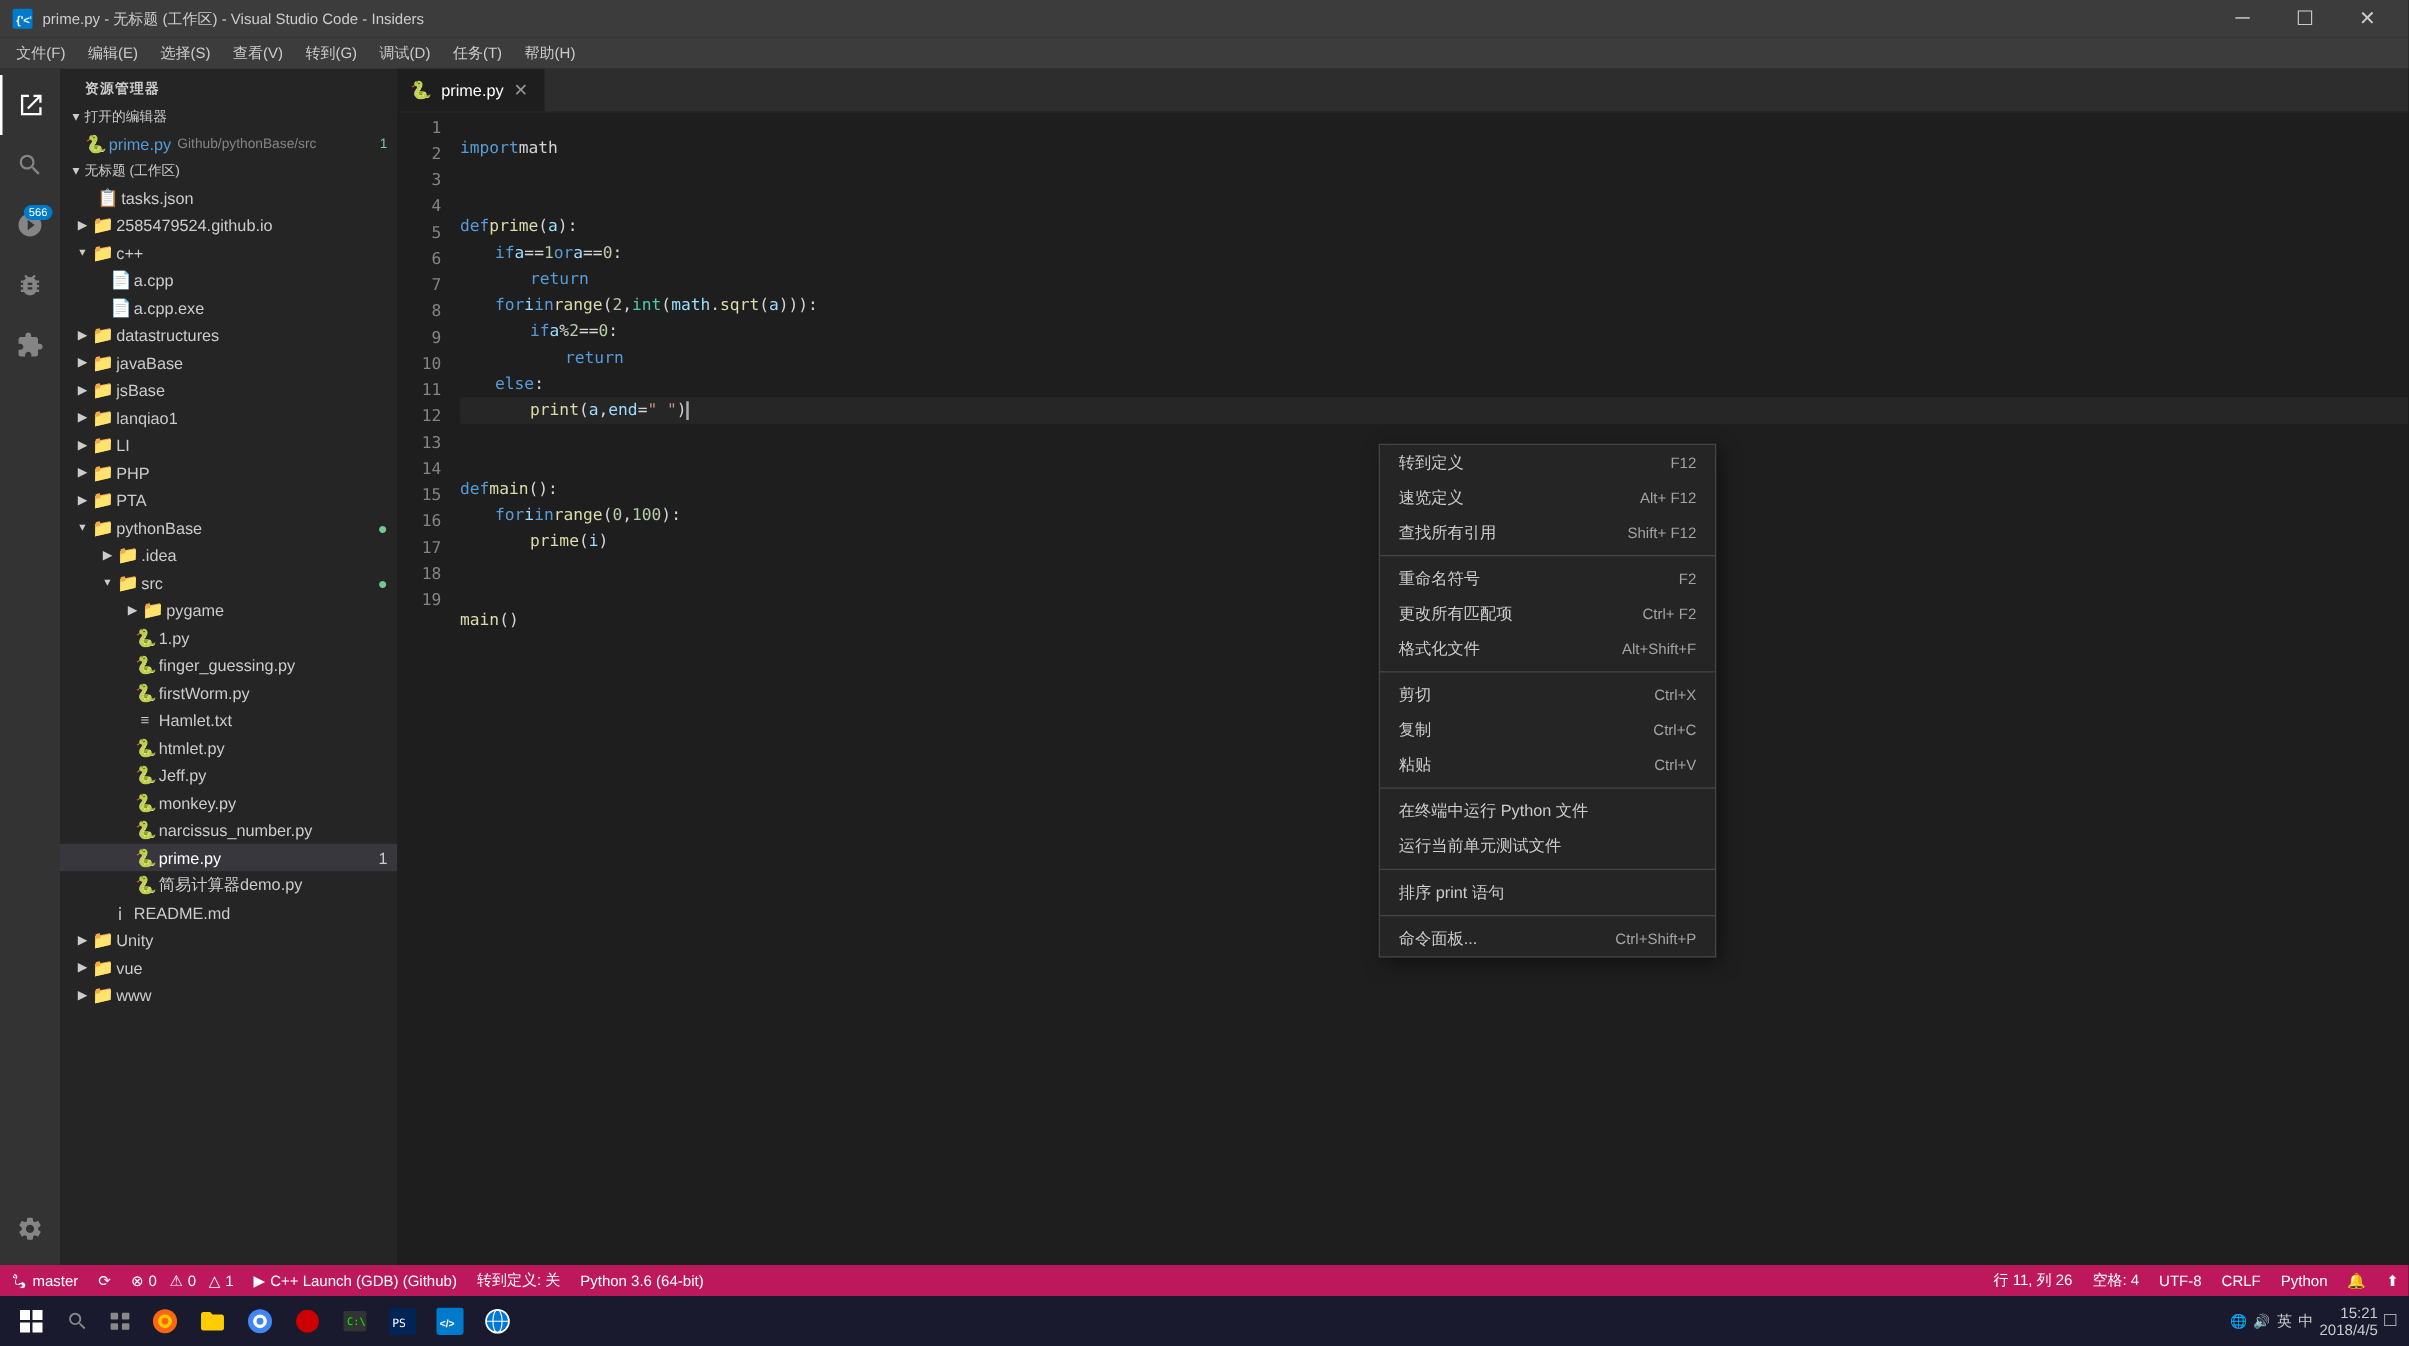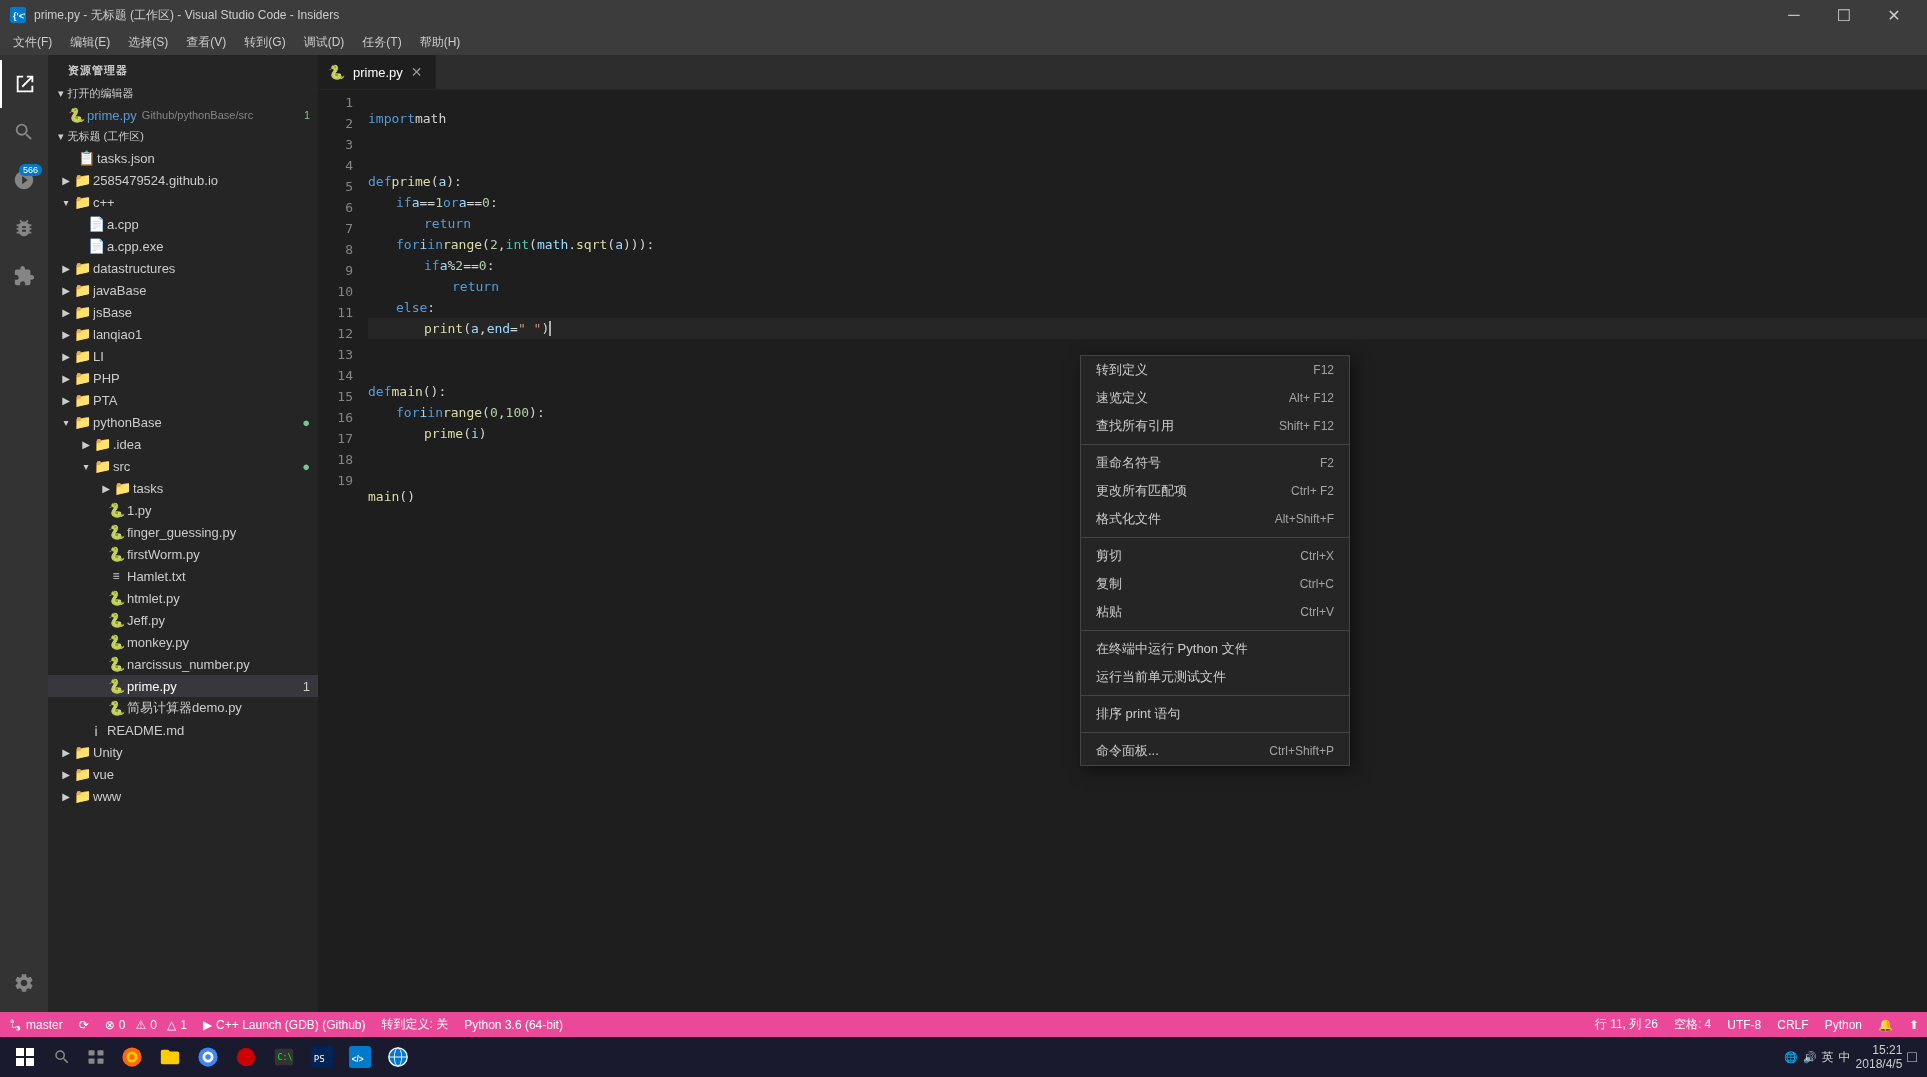--- a/index.html
+++ b/index.html
@@ -268,21 +268,21 @@
     @keyframes blink { 0%,100%{opacity:1} 50%{opacity:0} }
 
     
     .context-menu {
       position: absolute;
       background: #252526;
       border: 1px solid #454545;
       box-shadow: 4px 4px 15px rgba(0,0,0,0.5);
       width: 270px;
       z-index: 1000;
-      left: 762px;
+      left: 785px;
       top: 265px;
       font-size: 13px;
     }
     .ctx-item {
       display: flex;
       justify-content: space-between;
       align-items: center;
       padding: 5px 15px;
       cursor: pointer;
       color: #cccccc;
@@ -290,21 +290,21 @@
     .ctx-item .shortcut { color: #a3a3a3; font-size: 12px; }
     .ctx-separator {
       height: 1px;
       background: #454545;
       margin: 4px 0;
     }
 
     
     .status-bar {
       height: 25px;
-      background: #ec4899;
+      background: #be185d;
       display: flex;
       align-items: center;
       font-size: 12px;
       color: white;
       flex-shrink: 0;
     }
     .status-left {
       display: flex;
       align-items: center;
       height: 100%;
@@ -541,21 +541,21 @@
       <div class="tree-item" style="padding-left: 30px;">
         <span class="tree-arrow">▾</span>
         <span class="tree-icon">📁</span>
         <span class="tree-label">src</span>
         <span style="color: #73c991; margin-right: 8px;">●</span>
       </div>
 
       <div class="tree-item" style="padding-left: 50px;">
         <span class="tree-arrow">▶</span>
         <span class="tree-icon">📁</span>
-        <span class="tree-label">tasks</span>
+        <span class="tree-label">pygame</span>
       </div>
 
       <div class="tree-item" style="padding-left: 60px;">
         <span class="tree-icon">🐍</span>
         <span class="tree-label">1.py</span>
       </div>
 
       <div class="tree-item" style="padding-left: 60px;">
         <span class="tree-icon">🐍</span>
         <span class="tree-label">finger_guessing.py</span>

